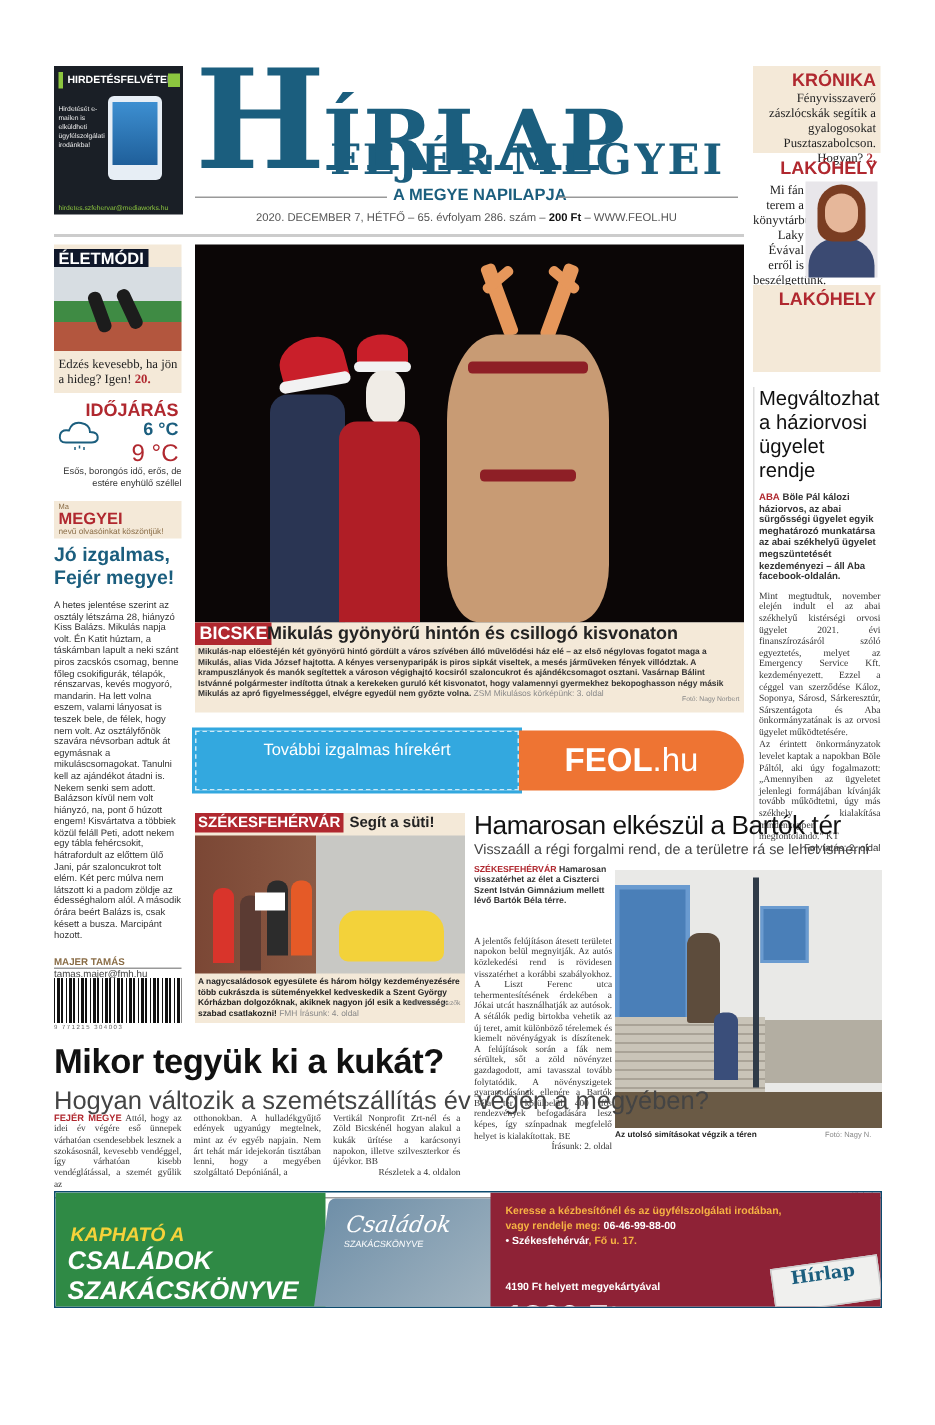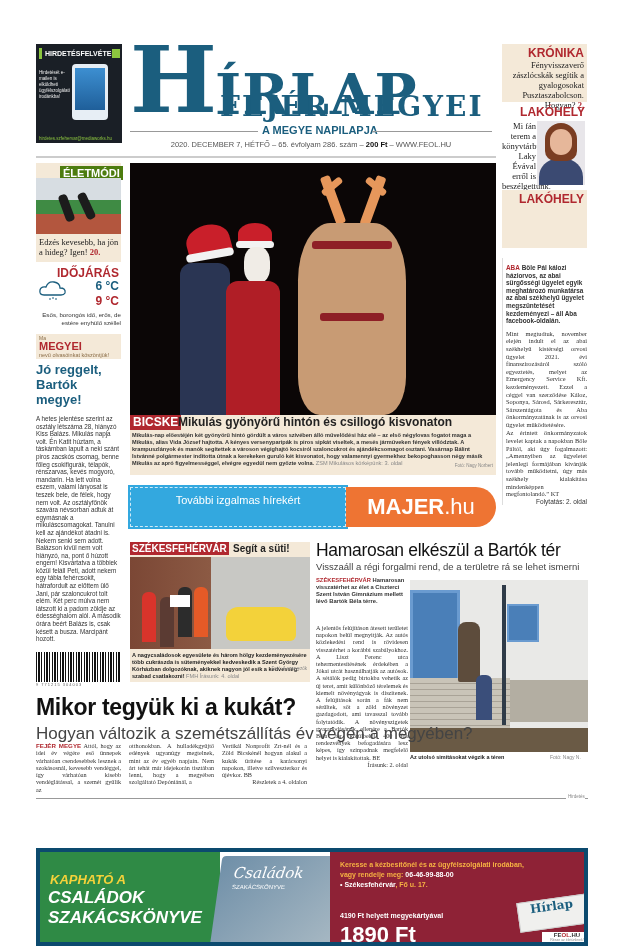--- a/index.html
+++ b/index.html
@@ -45,30 +45,30 @@
   
   #r-story { left: 502px; top: 258px; width: 85px; border-left: 1px solid #ddd; padding-left: 3px; }
   #r-story h2 { font-size: 13.5px; line-height: 16px; font-weight: normal; color: #111; }
   #r-story .lead { font-size: 6.4px; line-height: 7.6px; margin-top: 6px; font-weight: bold; color: #333; }
   #r-story .lead b { color: #b0282f; }
   #r-story .body { font-family: "Liberation Serif", serif; font-size: 6.4px; line-height: 7.6px; margin-top: 5px; text-align: justify; color: #333; }
   #r-story .cont { font-size: 6.5px; text-align: right; color: #333; }
 
   
   #l-eletmod { left: 36px; top: 163px; width: 85px; height: 99px; background: #f4e9d8; }
-  .kicker { background: #4d7c0f; color: #fff; font-weight: bold; font-size: 11px; padding: 0 3px; line-height: 14px; display: inline-block; margin-left: 24px; }
+  .kicker { background: #0f172a; color: #fff; font-weight: bold; font-size: 11px; padding: 0 3px; line-height: 14px; display: inline-block; }
   #l-eletmod .photo { position: absolute; left: 0; top: 15px; width: 85px; height: 56px; background: linear-gradient(#d7dde2 0, #d7dde2 40%, #3f8b44 40%, #3f8b44 65%, #b3563e 65%); }
   #l-eletmod .runner { position: absolute; width: 9px; height: 28px; background: #1c1c1c; border-radius: 4px; }
   #l-eletmod p { position: absolute; left: 3px; top: 74px; width: 80px; font-family: "Liberation Serif", serif; font-size: 8.5px; line-height: 10px; }
   #l-eletmod p b { color: #b0282f; }
 
   #weather { left: 36px; top: 266px; width: 85px; height: 65px; }
   #weather h3 { position: absolute; right: 2px; top: 0; color: #b0282f; font-size: 12px; font-weight: bold; }
   #weather .t1 { position: absolute; right: 2px; top: 13px; color: #1b5e7e; font-size: 12px; font-weight: bold; }
-  #weather .t2 { position: absolute; right: 2px; top: 28px; color: #b0282f; font-size: 12px; font-weight: bold; }
+  #weather .t2 { position: absolute; right: 2px; top: 28px; color: #b0282f; font-size: 16px; font-weight: normal; }
   #weather .cloud { position: absolute; left: 2px; top: 14px; width: 30px; height: 22px; }
   #weather p { position: absolute; left: 0; top: 45px; width: 85px; text-align: right; font-size: 6.2px; line-height: 7.6px; color: #333; }
 
   #nameday { left: 36px; top: 334px; width: 85px; height: 25px; background: #f4e9d8; padding: 1px 3px; }
   #nameday .ma { font-size: 5px; color: #8a6d47; }
   #nameday .name { font-size: 11px; font-weight: bold; color: #b0282f; line-height: 11px; }
   #nameday .sub { font-size: 5.5px; color: #8a6d47; }
 
   #column { left: 36px; top: 362px; width: 85px; }
   #column h2 { font-size: 13px; line-height: 15px; color: #1b5e7e; font-weight: bold; }
@@ -136,21 +136,21 @@
   .kuka-col b { font-family: "Liberation Sans", sans-serif; color: #b0282f; }
   .kuka-col .right { text-align: right; }
   #kuka-c1 { left: 36px; }
   #kuka-c2 { left: 129px; }
   #kuka-c3 { left: 222px; }
 
   #bottom-rule { left: 36px; top: 798px; width: 552px; height: 1px; background: #999; }
   #hirdetes-label { left: 566px; top: 794px; font-size: 4.5px; color: #888; background: #fff; padding-left: 2px; }
 
   
-  #ad-bottom { left: 36px; top: 848px; width: 552px; height: 98px; border: 4px solid #0c4a6e; overflow: hidden; }
+  #ad-bottom { left: 36px; top: 794px; width: 552px; height: 78px; border: 1px solid #0c4a6e; overflow: hidden; }
   #ad-green { position: absolute; left: 0; top: 0; width: 180px; height: 98px; background: #2f8a45; }
   #ad-green .k1 { position: absolute; left: 10px; top: 20px; color: #f5d23a; font-size: 13px; font-weight: bold; font-style: italic; }
   #ad-green .k2 { position: absolute; left: 8px; top: 36px; color: #fff; font-size: 17px; font-weight: bold; font-style: italic; line-height: 20px; }
   #book { position: absolute; left: 176px; top: 4px; width: 120px; height: 92px; background: linear-gradient(135deg, #6f8fa8, #a7b8c3); transform: skewX(-8deg); border-radius: 4px; }
   #book .title { position: absolute; left: 14px; top: 8px; color: #fff; font-family: "DejaVu Serif", serif; font-size: 15px; font-style: italic; }
   #book .subtitle { position: absolute; left: 14px; top: 28px; color: #fff; font-size: 6px; }
   #ad-red { position: absolute; left: 290px; top: 0; width: 262px; height: 98px; background: #8e2236; }
   #ad-red .info { position: absolute; left: 10px; top: 8px; width: 200px; color: #f6b243; font-size: 7px; font-weight: bold; line-height: 10px; }
   #ad-red .info span { color: #fff; }
   #ad-red .was { position: absolute; left: 10px; top: 60px; color: #fff; font-size: 7px; font-weight: bold; }
@@ -195,20 +195,21 @@
       <div class="body"></div>
       <div class="hair"></div>
       <div class="face"></div>
     </div>
 </div>
 <div class="abs teaser" id="t-lakohely2">
   <h3>LAKÓHELY</h3>
 </div>
 
 <div class="abs" id="r-story">
+  <h2>Megváltozhat a háziorvosi ügyelet rendje</h2>
   <div class="lead"><b>ABA</b><span> Böle Pál kálozi háziorvos, az abai sürgősségi ügyelet egyik meghatározó munkatársa az abai székhelyű ügyelet megszüntetését kezdeményezi – áll Aba facebook-oldalán.</span></div>
   <div class="body"><span>Mint megtudtuk, november elején indult el az abai székhelyű kistérségi orvosi ügyelet 2021. évi finanszírozásáról szóló egyeztetés, melyet az Emergency Service Kft. kezdeményezett. Ezzel a céggel van szerződése Káloz, Soponya, Sárosd, Sárkeresztúr, Sárszentágota és Aba önkormányzatának is az orvosi ügyelet működtetésére.</span></div>
   <div class="body" style="margin-top:1px">Az érintett önkormányzatok levelet kaptak a napokban Böle Páltól, aki úgy fogalmazott: „Amennyiben az ügyeletet jelenlegi formájában kívánják tovább működtetni, úgy más székhely kialakítása mindenképpen megfontolandó.” KT</div>
   <div class="cont">Folytatás: 2. oldal</div>
 </div>
 
 <div class="abs" id="l-eletmod">
   <span class="kicker">ÉLETMÓDI</span>
   <div class="photo">
     <div class="runner" style="left:26px;top:16px;transform:rotate(-20deg)"></div>
@@ -230,21 +231,21 @@
   <p>Esős, borongós idő, erős, de estére enyhülő széllel</p>
 </div>
 
 <div class="abs" id="nameday">
   <div class="ma">Ma</div>
   <div class="name">MEGYEI</div>
   <div class="sub">nevű olvasóinkat köszöntjük!</div>
 </div>
 
 <div class="abs" id="column">
-  <h2>Jó reggelt, Bartók megye!</h2>
+  <h2>Jó izgalmas, Fejér megye!</h2>
   <div class="body">A hetes jelentése szerint az osztály létszáma 28, hiányzó Kiss Balázs. Mikulás napja volt. Én Katit húztam, a táskámban lapult a neki szánt piros zacskós csomag, benne főleg csokifigurák, télapók, rénszarvas, kevés mogyoró, mandarin. Ha lett volna eszem, valami lányosat is teszek bele, de félek, hogy nem volt. Az osztályfőnök szavára névsorban adtuk át egymásnak a mikuláscsomagokat. Tanulni kell az ajándékot átadni is. Nekem senki sem adott. Balázson kívül nem volt hiányzó, na, pont ő húzott engem! Kisvártatva a többiek közül feláll Peti, adott nekem egy tábla fehércsokit, hátrafordult az előttem ülő Jani, pár szaloncukrot tolt elém. Két perc múlva nem látszott ki a padom zöldje az édességhalom alól. A második órára beért Balázs is, csak késett a busza. Marcipánt hozott.</div>
   <div class="author">MAJER TAMÁS</div>
   <div class="email">tamas.majer@fmh.hu</div>
 </div>
 <div class="abs" id="barcode"></div>
 <div class="abs" id="barcode-num">9 771215 304003</div>
 
 <div class="abs" id="lead-photo">
   <div class="santa-hat" style="left:56px;top:62px;width:44px;height:32px;transform:rotate(-15deg)"></div>
   <div class="hat-band" style="left:56px;top:88px;width:48px;height:8px;transform:rotate(-10deg)"></div>
@@ -266,21 +267,21 @@
   <span class="loc">BICSKE</span>
   <h2>Mikulás gyönyörű hintón és csillogó kisvonaton</h2>
   <p><span style="font-weight:bold;color:#333">Mikulás-nap előestéjén két gyönyörű hintó gördült a város szívében álló művelődési ház elé – az első négylovas fogatot maga a Mikulás, alias Vida József hajtotta. A kényes versenyparipák is piros sipkát viseltek, a mesés járműveken fények villództak. A krampuszlányok és manók segítettek a városon végighajtó kocsiról szaloncukrot és ajándékcsomagot osztani. Vasárnap Bálint Istvánné polgármester indította útnak a kerekeken guruló két kisvonatot, hogy valamennyi gyermekhez bekopoghasson négy másik Mikulás az apró figyelmességgel, elvégre egyedül nem győzte volna. </span><span>ZSM Mikulásos körképünk: 3. oldal</span></p>
   <div class="credit">Fotó: Nagy Norbert</div>
 </div>
 
 <div class="abs" id="feol-banner">
   <div id="feol-left">
     <div>További izgalmas hírekért</div>
   </div>
-  <div id="feol-right"><b>MAJER</b><span>.hu</span></div>
+  <div id="feol-right"><b>FEOL</b><span>.hu</span></div>
 </div>
 
 <div class="abs" id="szfv">
   <span class="loc">SZÉKESFEHÉRVÁR</span>
   <h2>Segít a süti!</h2>
   <div class="photo">
     <div class="car"></div>
     <div class="person" style="left:12px;top:35px;background:#d9342b"></div>
     <div class="person" style="left:30px;top:40px;background:#5b3b33"></div>
     <div class="person" style="left:48px;top:30px;background:#2c2c2c"></div>

